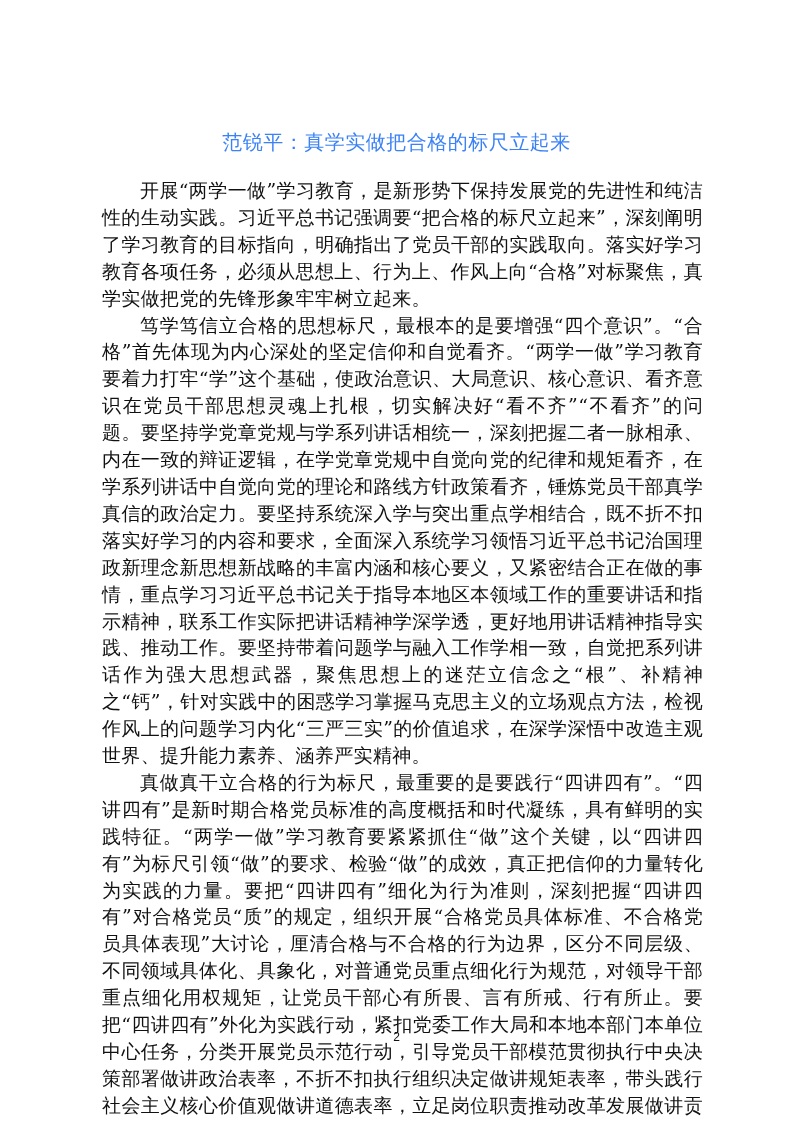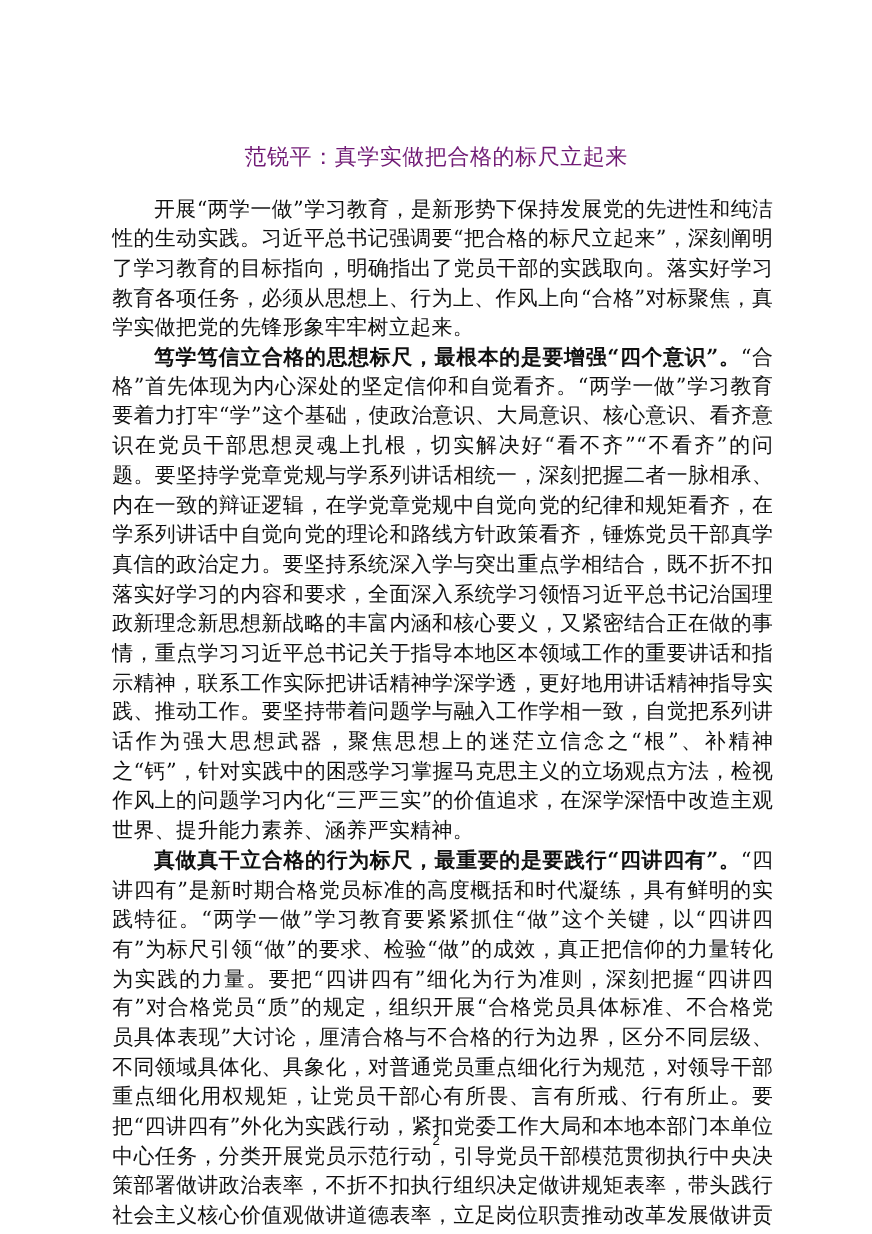--- a/index.html
+++ b/index.html
@@ -1,25 +1,25 @@
 <!DOCTYPE html>
 <html><head>
 <meta charset="utf-8">
 <style>
   html, body { margin: 0; padding: 0; background: #ffffff; }
   body { width: 793px; height: 1122px; position: relative; overflow: hidden;
          font-family: "DejaVu Serif", "Liberation Serif", serif; color: #111; }
   .page { position: absolute; left: 0; top: 0; width: 793px; height: 1122px; background: #fff; }
   .title { position: absolute; top: 128px; left: 0; width: 793px; text-align: center;
            font-size: 20px; line-height: 28px; letter-spacing: 0.5px; margin: 0; font-weight: normal;
-           font-family: "DejaVu Sans", "Liberation Sans", sans-serif; color: #701a75; }
+           font-family: "DejaVu Sans", "Liberation Sans", sans-serif; color: #3b82f6; }
   .body { position: absolute; top: 177px; left: 102px; width: 601px; }
   .para { margin: 0; font-size: 19px; line-height: 26.9px; text-align: justify;
           text-indent: 2em; letter-spacing: 0.35px; }
-  .lead { font-weight: bold; }
+  .lead { font-weight: normal; }
   .pagenum { position: absolute; top: 1030px; left: 0; width: 793px; text-align: center;
              font-size: 12px; font-family: "Liberation Sans", sans-serif; }
 </style>
 </head>
 <body>
 
 <div class="page">
   <h1 class="title">范锐平：真学实做把合格的标尺立起来</h1>
 
   <div class="body">

